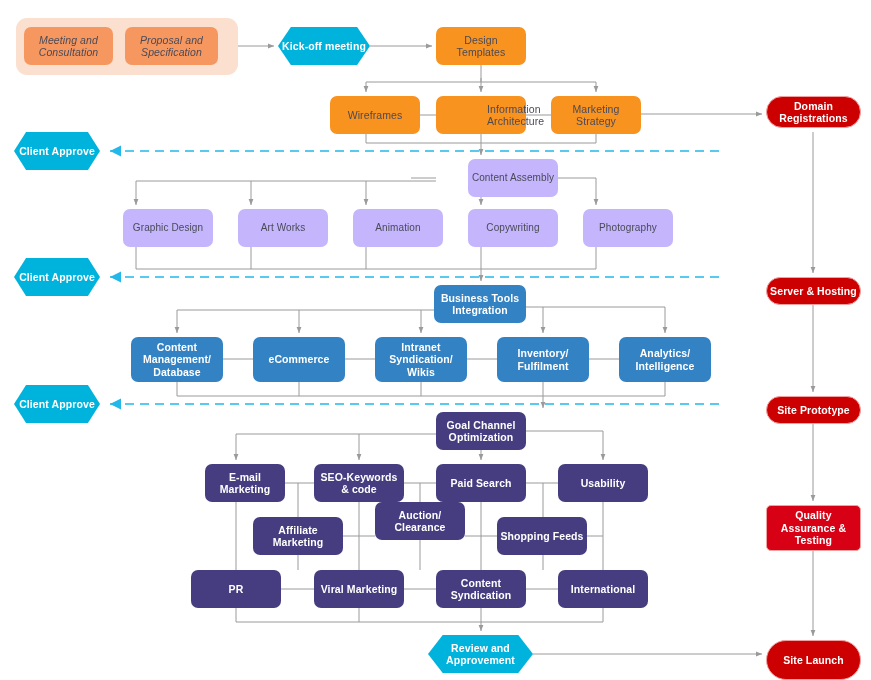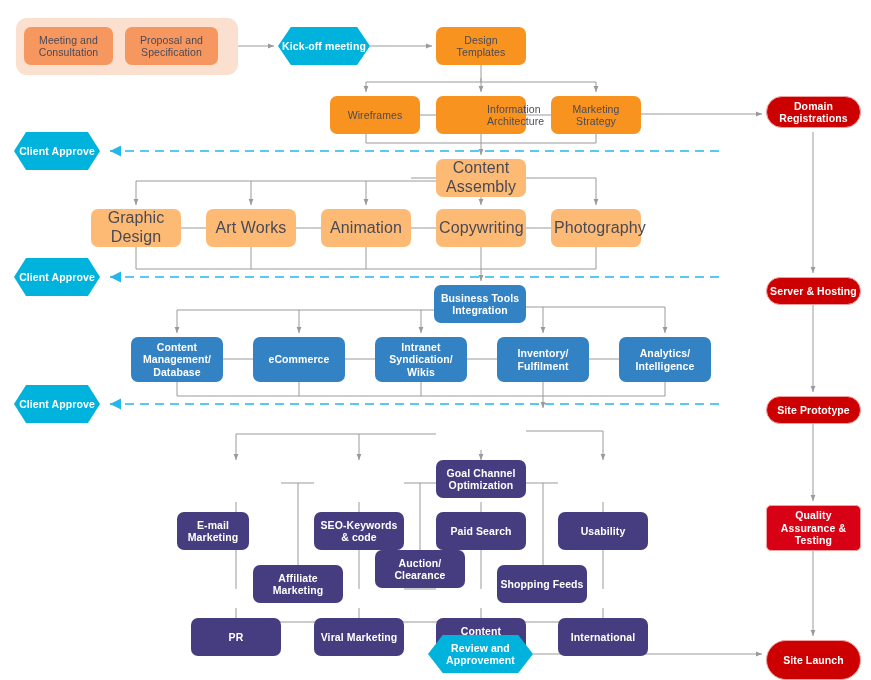--- a/index.html
+++ b/index.html
@@ -48,60 +48,61 @@
     background: #fbe0cf;
     border-radius: 11px;
     z-index: 1;
   }
   
   .n-orange-light {
     background: #f79760;
     color: #4a4a57;
     border-radius: 7px;
     font-size: 10.5px;
+    font-style: italic;
   }
   .n-orange {
     background: #f8931f;
     color: #4a4a57;
     border-radius: 7px;
     font-size: 10.5px;
     text-align: center;
   }
   
   .n-hex {
     color: #ffffff;
     font-size: 10.5px;
     font-weight: bold;
     background: #00b3dd;
     -webkit-clip-path: polygon(14% 0, 86% 0, 100% 50%, 86% 100%, 14% 100%, 0 50%);
     clip-path: polygon(14% 0, 86% 0, 100% 50%, 86% 100%, 14% 100%, 0 50%);
   }
   
   .n-lblue {
-    background: #fdba74;
+    background: #c4b5fd;
     color: #4a4a57;
     border-radius: 7px;
-    font-size: 16px;
+    font-size: 10px;
+    margin-left: 32px;
   }
   
   .n-mblue {
     background: #3382c3;
     color: #ffffff;
     border-radius: 7px;
     font-size: 10.5px;
     font-weight: bold;
   }
   
   .n-purple {
     background: #453d7f;
     color: #ffffff;
     border-radius: 7px;
     font-size: 10.5px;
     font-weight: bold;
-    margin-top: 48px;
   }
   
   .n-red-pill {
     background: #cc0000;
     border: 1.5px solid #f2a0a0;
     color: #ffffff;
     border-radius: 20px;
     font-size: 10.5px;
     font-weight: bold;
   }
@@ -302,21 +303,21 @@
       </div>
       <div class="node n-mblue" style="left: 619px; top: 337px; width: 92px; height: 45px;">
         <span>Analytics/ Intelligence</span>
       </div>
       <div class="node n-hex" style="left: 14px; top: 385px; width: 86px; height: 38px;">
         <span>Client Approve</span>
       </div>
       <div class="node n-purple" style="left: 436px; top: 412px; width: 90px; height: 38px;">
         <span>Goal Channel Optimization</span>
       </div>
-      <div class="node n-purple" style="left: 177px; top: 464px; width: 72px; height: 38px;">
+      <div class="node n-purple" style="left: 205px; top: 464px; width: 80px; height: 38px;">
         <span>E-mail Marketing</span>
       </div>
       <div class="node n-purple" style="left: 314px; top: 464px; width: 90px; height: 38px;">
         <span>SEO-Keywords &amp; code</span>
       </div>
       <div class="node n-purple" style="left: 436px; top: 464px; width: 90px; height: 38px;">
         <span>Paid Search</span>
       </div>
       <div class="node n-purple" style="left: 558px; top: 464px; width: 90px; height: 38px;">
         <span>Usability</span>

